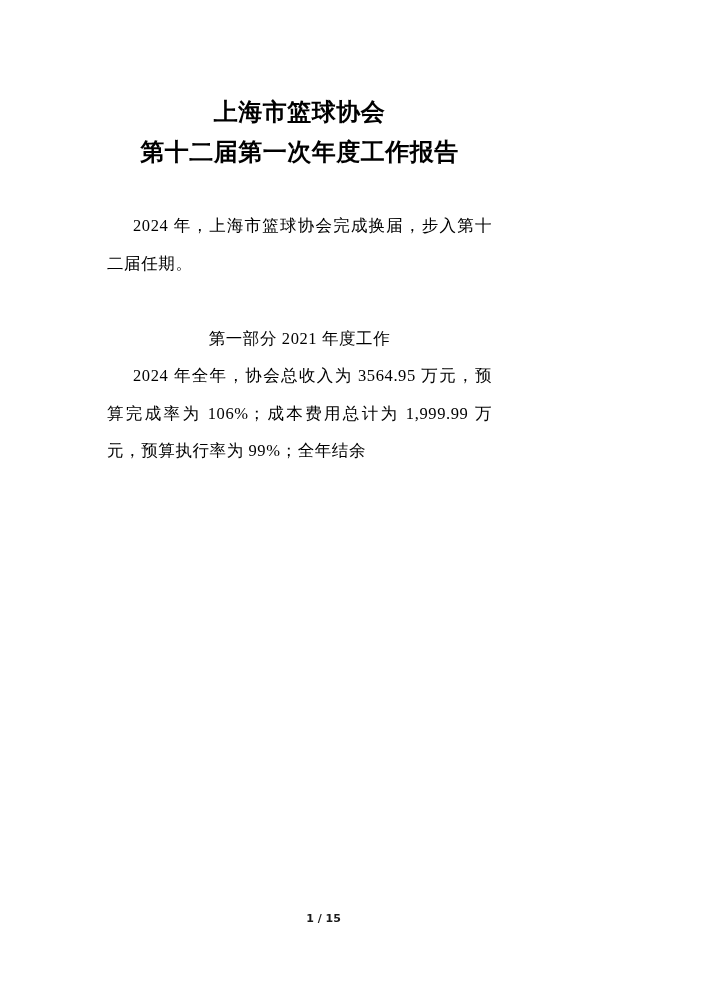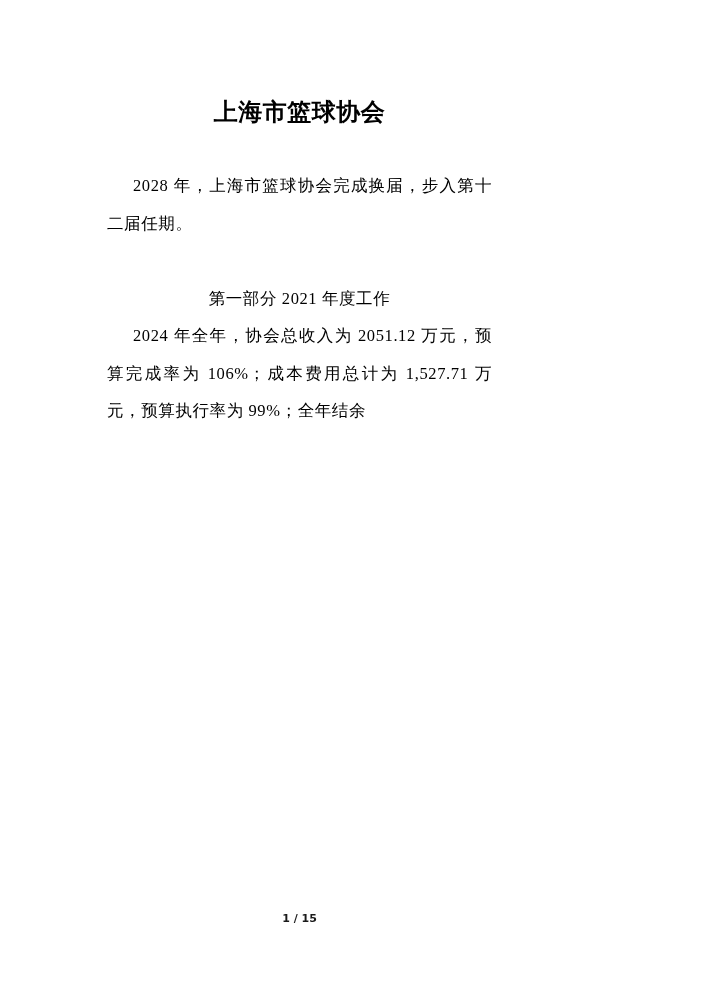--- a/index.html
+++ b/index.html
@@ -50,37 +50,39 @@
       position: absolute;
       top: 911px;
       left: 0;
       width: 100%;
       text-align: center;
       font-family: "DejaVu Sans", "Liberation Sans", sans-serif;
       font-weight: 700;
       font-size: 11px;
       line-height: 16px;
       color: #1a1a1a;
+      padding-left: 24px;
     }
   </style>
 </head>
 <body>
 
 <div class="page">
   <div class="content">
 
     <h1 class="doc-title">
       <div>上海市篮球协会</div>
+      <div>第十二届第一次年度工作报告</div>
     </h1>
 
     <div class="body-text">
-      <p class="para">2028 年，上海市篮球协会完成换届，步入第十二届任期。</p>
+      <p class="para">2024 年，上海市篮球协会完成换届，步入第十二届任期。</p>
 
       <p class="para part-heading">第一部分 2021 年度工作</p>
 
 
-      <p class="para">2024 年全年，协会总收入为 2051.12 万元，预算完成率为 106%；成本费用总计为 1,527.71 万元，预算执行率为 99%；全年结余</p>
+      <p class="para">2024 年全年，协会总收入为 3564.95 万元，预算完成率为 106%；成本费用总计为 1,999.99 万元，预算执行率为 99%；全年结余</p>
     </div>
 
   </div>
 
   <div class="footer">1 / 15</div>
 </div>
 
 </body></html>

